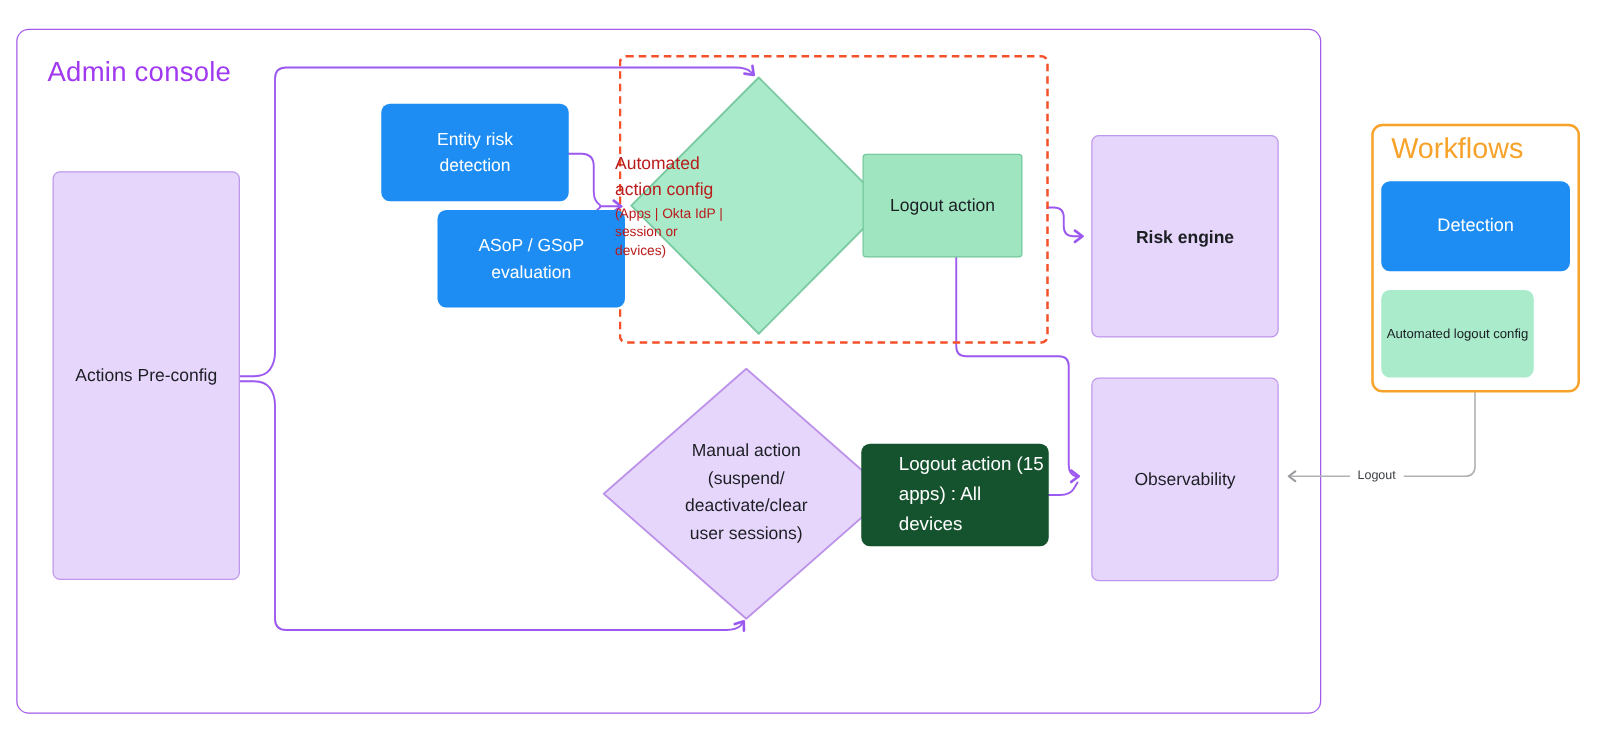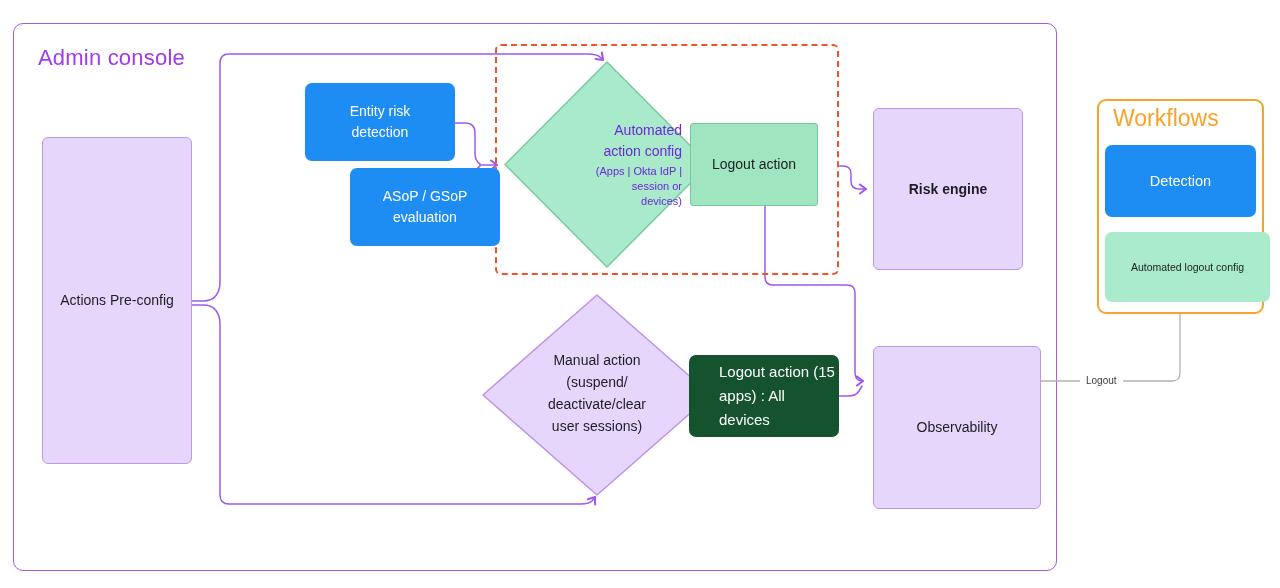--- a/index.html
+++ b/index.html
@@ -50,27 +50,27 @@
     justify-content: flex-start; text-align: left;
     padding-left: 30px; font-size: 15px; line-height: 24px;
   }
 
   
   .n-preconfig   { left: 42px;  top: 137px; width: 150px; height: 327px; }
   .n-entity      { left: 305px; top: 83px;  width: 150px; height: 78px; }
   .n-asop        { left: 305px; top: 168px; width: 150px; height: 78px; margin-left: 45px; }
   .n-logout      { left: 690px; top: 123px; width: 128px; height: 83px; }
   .n-risk        { left: 873px; top: 108px; width: 150px; height: 162px; font-weight: bold; }
-  .n-observe     { left: 873px; top: 302px; width: 168px; height: 163px; margin-top: 44px; }
+  .n-observe     { left: 873px; top: 302px; width: 150px; height: 163px; }
   .n-logout15    { left: 689px; top: 355px; width: 150px; height: 82px; }
 
   
   .d-auto-text {
     left: 492px; top: 120px; width: 190px; z-index: 3;
-    text-align: right; color: #6d28d9;
+    text-align: left; color: #b91c1c;
   }
   .d-auto-title { font-size: 14px; line-height: 21px; }
   .d-auto-detail { font-size: 11px; line-height: 15px; margin-top: 2px; }
   .d-manual-text {
     left: 507px; top: 349px; width: 180px; z-index: 3;
     text-align: center; color: #1b1e23; font-size: 14px; line-height: 22px;
   }
 
   
   .wf-box {
@@ -80,21 +80,21 @@
   }
   .wf-title {
     left: 1113px; top: 105px; font-size: 23px; font-weight: 400;
     color: #f7a32b; z-index: 4;
   }
   .wf-detection {
     left: 1105px; top: 145px; width: 151px; height: 72px; z-index: 4;
     font-size: 14.5px;
   }
   .wf-config {
-    left: 1105px; top: 232px; width: 165px; height: 70px; z-index: 4;
+    left: 1105px; top: 232px; width: 122px; height: 70px; z-index: 4;
     background: #a9ebca; border-radius: 7px; font-size: 10.5px;
     color: #1b1e23;
   }
 
   
   .limited-label {
     left: 1080px; top: 374px; z-index: 4;
     background: #ffffff; padding: 1px 6px;
     font-size: 10px; color: #3a3d42;
   }

